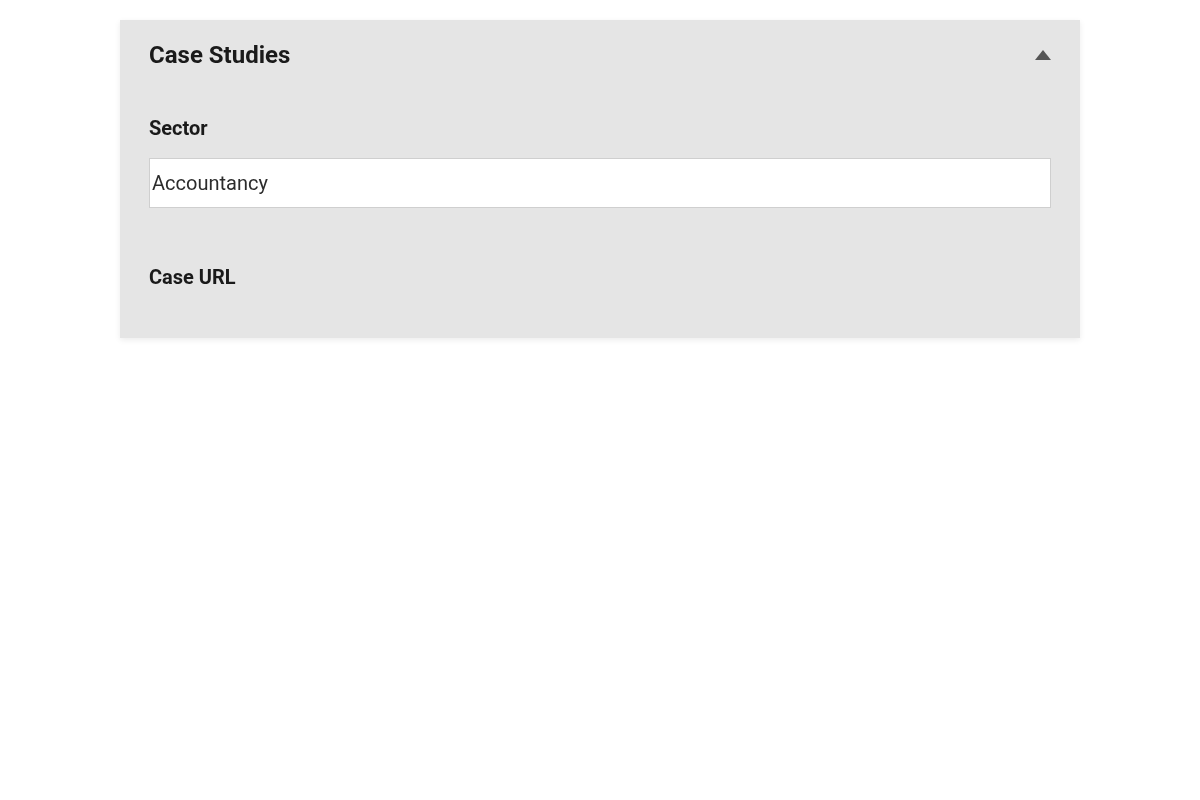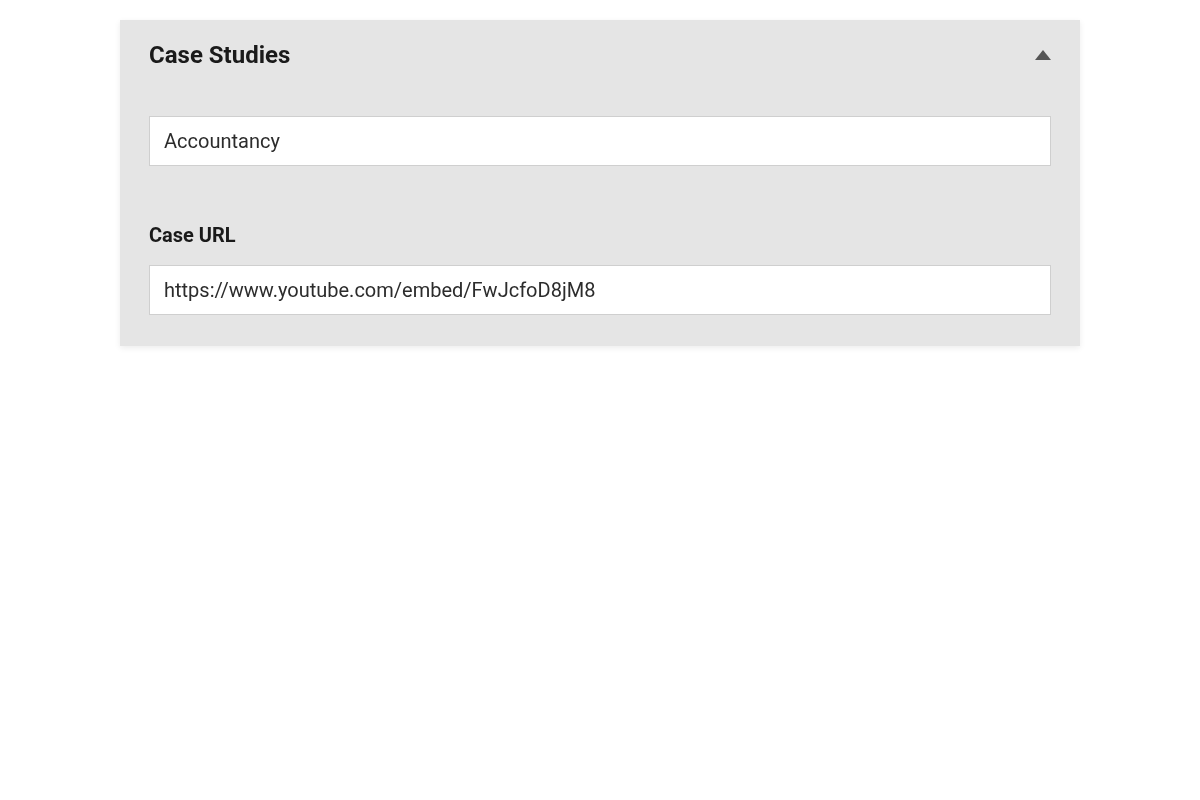--- a/index.html
+++ b/index.html
@@ -52,21 +52,21 @@
       color: #1a1a1a;
       margin-bottom: 18px;
       display: block;
     }
     .required {
       color: #d63638;
       margin-left: 2px;
     }
     .text-input {
       width: 100%;
-      padding: 12px 14px;
+      padding: 12px 2px;
       font-size: 20px;
       border: 1px solid #cfcfcf;
       background: #ffffff;
       color: #2c2c2c;
       font-family: inherit;
     }
     .thumbnail-preview {
       width: 470px;
       height: 300px;
       background: #6b7d8f;
@@ -133,21 +133,21 @@
 </head>
 <body>
 
 <div class="panel">
   <div class="panel-header">
     <h2 class="panel-title">Case Studies</h2>
     <span class="collapse-icon"></span>
   </div>
 
   <div class="field-section">
+    <label class="field-label">Sector</label>
     <input type="text" class="text-input" value="Accountancy" style="">
   </div>
 
 
   <div class="field-section">
     <label class="field-label">Case URL</label>
-    <input type="text" class="text-input" value="https://www.youtube.com/embed/FwJcfoD8jM8" style="">
   </div>
 </div>
 
 </body></html>

